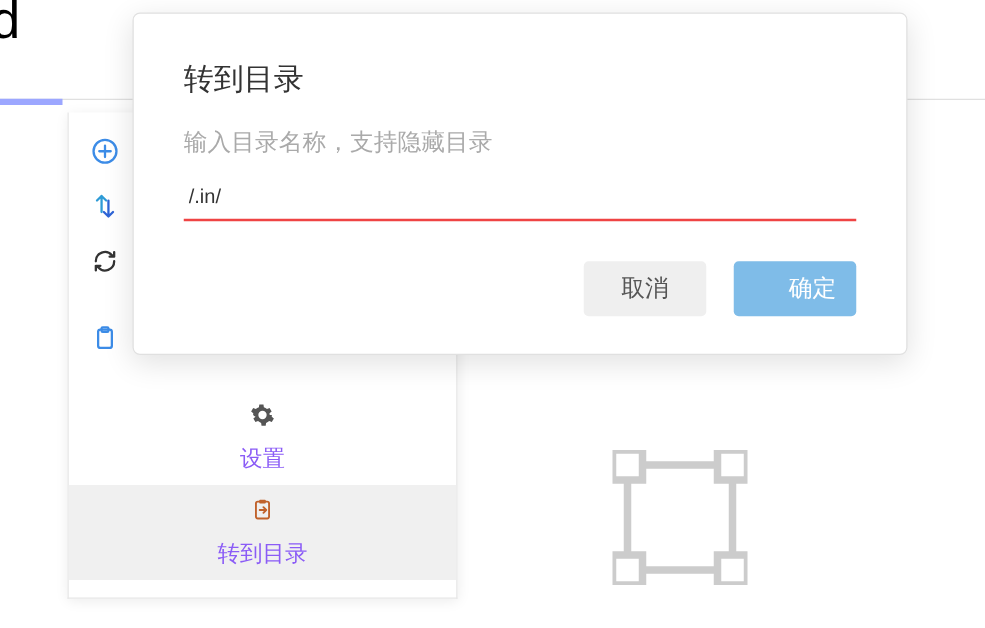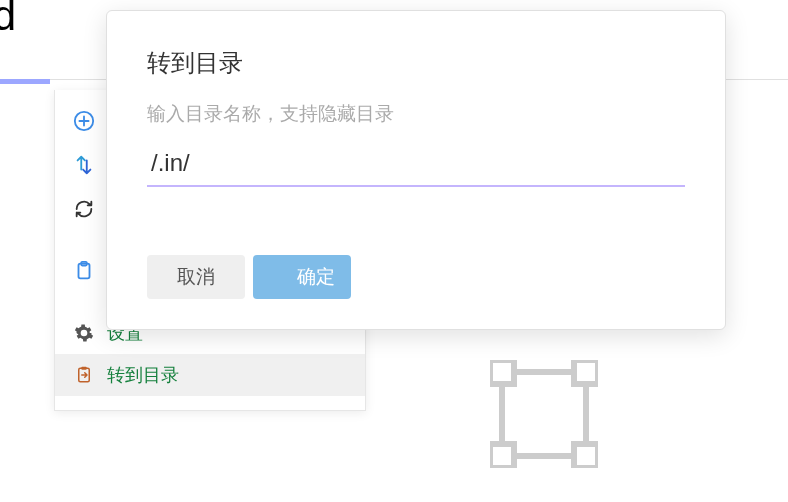--- a/index.html
+++ b/index.html
@@ -73,22 +73,23 @@
     .menu-list {
       margin-top: 212px;
       width: 100%;
     }
     .menu-item {
       display: flex;
       align-items: center;
       gap: 12px;
       padding: 9px 18px;
       font-size: 18px;
-      color: #15803d;
+      color: #8b5cf6;
       cursor: pointer;
+      flex-direction: column;
     }
     .menu-item.active {
       background: #F0F0F0;
     }
     .menu-item .mi-icon {
       width: 22px;
       height: 22px;
       display: flex;
       align-items: center;
       justify-content: center;
@@ -114,32 +115,32 @@
       margin-bottom: 22px;
     }
     .dialog-hint {
       font-size: 19px;
       color: #AAAAAA;
       margin-bottom: 16px;
     }
     .dialog-input {
       width: 100%;
       border: none;
-      border-bottom: 2px solid #c4b5fd;
-      font-size: 24px;
+      border-bottom: 2px solid #ef4444;
+      font-size: 16px;
       color: #333;
       padding: 6px 4px 8px 4px;
       outline: none;
       background: transparent;
-      margin-bottom: 68px;
+      margin-bottom: 32px;
     }
     .dialog-actions {
       display: flex;
-      justify-content: flex-start;
-      gap: 8px;
+      justify-content: flex-end;
+      gap: 22px;
     }
     .btn {
       min-width: 98px;
       height: 44px;
       border: none;
       border-radius: 4px;
       font-size: 19px;
       cursor: pointer;
       display: flex;
       align-items: center;

